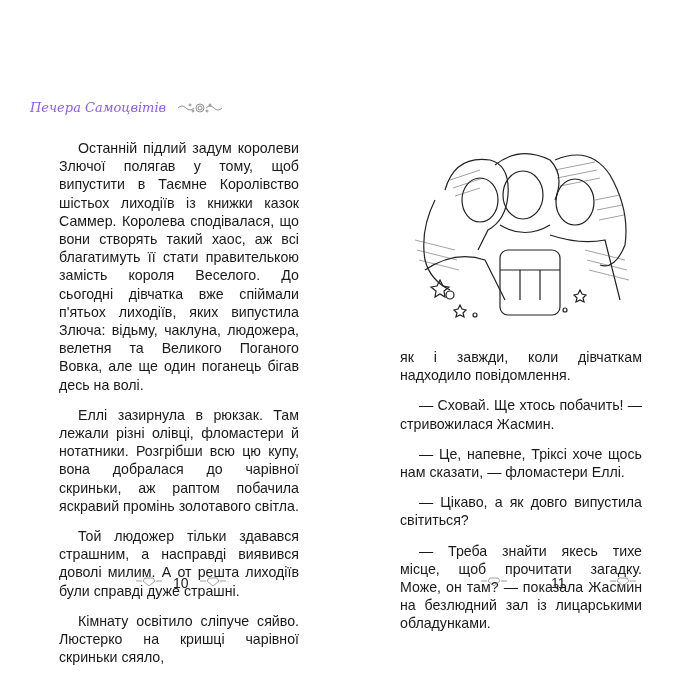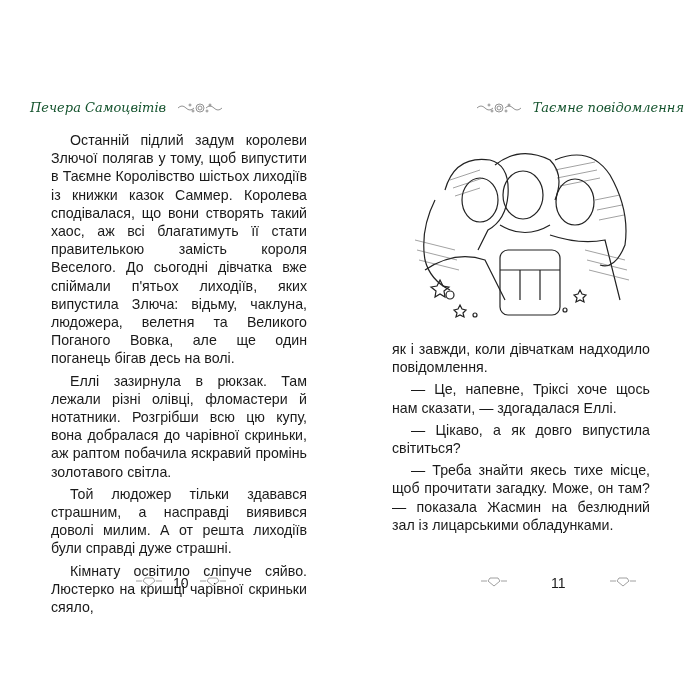--- a/index.html
+++ b/index.html
@@ -1,27 +1,27 @@
 <!DOCTYPE html>
 <html><head>
 <meta charset="utf-8">
 <style>
   html, body { margin:0; padding:0; background:#ffffff; }
   body { width:700px; height:700px; position:relative; overflow:hidden; font-family:"Liberation Sans", sans-serif; color:#1a1a1a; }
   .page { position:absolute; top:0; height:700px; }
   .page-left { left:0; width:350px; }
   .page-right { left:350px; width:350px; }
-  .running-head { position:absolute; top:100px; font-family:"DejaVu Serif", serif; font-style:italic; font-size:13px; color:#14532d; display:flex; align-items:center; gap:8px; white-space:nowrap; }
+  .running-head { position:absolute; top:100px; font-family:"DejaVu Serif", serif; font-style:italic; font-size:13px; color:#8b5cf6; display:flex; align-items:center; gap:8px; white-space:nowrap; }
   .page-left .running-head { left:30px; }
   .page-right .running-head { right:16px; }
   .ornament { display:inline-block; width:52px; height:12px; }
   .body-text { position:absolute; font-size:14.2px; line-height:18.2px; text-align:justify; }
   .page-left .body-text { left:47px; top:127px; width:264px; }
   .page-right .body-text { left:38px; top:336px; width:266px; }
-  .body-text p { margin:4px; text-indent:19px; }
+  .body-text p { margin:12px; text-indent:19px; }
   .illustration { position:absolute; left:55px; top:120px; width:240px; height:230px; }
   .folio { position:absolute; top:575px; font-size:14px; display:flex; align-items:flex-start; gap:10px; }
   .page-left .folio { left:135px; }
   .page-right .folio { left:130px;gap:43px; }
   .folio-orn { width:28px; height:12px; }
 </style>
 </head>
 <body>
 
 <div class="page page-left">
@@ -57,35 +57,20 @@
     <svg class="folio-orn" viewBox="0 0 28 12">
         <g fill="none" stroke="#888" stroke-width="0.8">
           <path d="M10 3 h8 l2 3 -6 5 -6 -5 z"></path>
           <path d="M1 6 h6 M21 6 h6"></path>
         </g>
       </svg>
   </div>
 </div>
 
 <div class="page page-right">
-  <div class="running-head">
-    <svg class="ornament" viewBox="0 0 52 12">
-      <g fill="none" stroke="#777" stroke-width="0.8">
-        <circle cx="26" cy="6" r="4"></circle>
-          <circle cx="26" cy="6" r="2"></circle>
-        <path d="M4 6 q4 -4 8 0 q4 4 8 0"></path>
-          <path d="M32 6 q4 -4 8 0 q4 4 8 0"></path>
-        <circle cx="16" cy="3" r="1"></circle>
-          <circle cx="36" cy="3" r="1"></circle>
-          <circle cx="19" cy="9" r="1"></circle>
-          <circle cx="33" cy="9" r="1"></circle>
-      </g>
-    </svg>
-    <span>Таємне повідомлення</span>
-  </div>
   <svg class="illustration" viewBox="0 0 240 230">
     <g fill="none" stroke="#222" stroke-width="1.2">
 
       <path d="M40 70 q10 -35 45 -30 q20 5 18 35 q-2 25 -20 35 l-10 20"></path>
       <path d="M30 80 q-15 30 -10 60 q5 20 25 30"></path>
       <ellipse cx="75" cy="80" rx="18" ry="22"></ellipse>
       <path d="M20 150 q30 -20 60 -10 l20 40"></path>
 
       <path d="M90 45 q25 -20 55 -5 q15 15 5 40"></path>
       <ellipse cx="118" cy="75" rx="20" ry="24"></ellipse>
@@ -105,21 +90,22 @@
         <circle cx="70" cy="195" r="2"></circle>
         <circle cx="160" cy="190" r="2"></circle>
     </g>
     <g stroke="#444" stroke-width="0.5">
       <path d="M45 60 l30 -10 M48 68 l30 -10 M50 76 l25 -8 M150 50 l40 -8 M152 58 l40 -8 M155 66 l40 -8 M190 80 l25 -5 M192 90 l25 -5 M194 100 l25 -5"></path>
       <path d="M10 120 l40 10 M12 130 l40 10 M14 140 l40 10 M180 130 l40 10 M182 140 l40 10 M184 150 l40 10"></path>
     </g>
   </svg>
   <div class="body-text">
     <p style="text-indent:0">як і завжди, коли дівчаткам надходило повідомлення.</p>
-    <p>— Це, напевне, Тріксі хоче щось нам сказати, — здогадалася Еллі.</p>
+    <p>— Сховай. Ще хтось побачить! — стривожилася Жасмин.</p>
+    <p>— Це, напевне, Тріксі хоче щось нам сказати, — фломастери Еллі.</p>
     <p>— Цікаво, а як довго випустила світиться?</p>
     <p>— Треба знайти якесь тихе місце, щоб прочитати загадку. Може, он там? — показала Жасмин на безлюдний зал із лицарськими обладунками.</p>
   </div>
   <div class="folio">
     <svg class="folio-orn" viewBox="0 0 28 12">
         <g fill="none" stroke="#888" stroke-width="0.8">
           <path d="M10 3 h8 l2 3 -6 5 -6 -5 z"></path>
           <path d="M1 6 h6 M21 6 h6"></path>
         </g>
       </svg>

